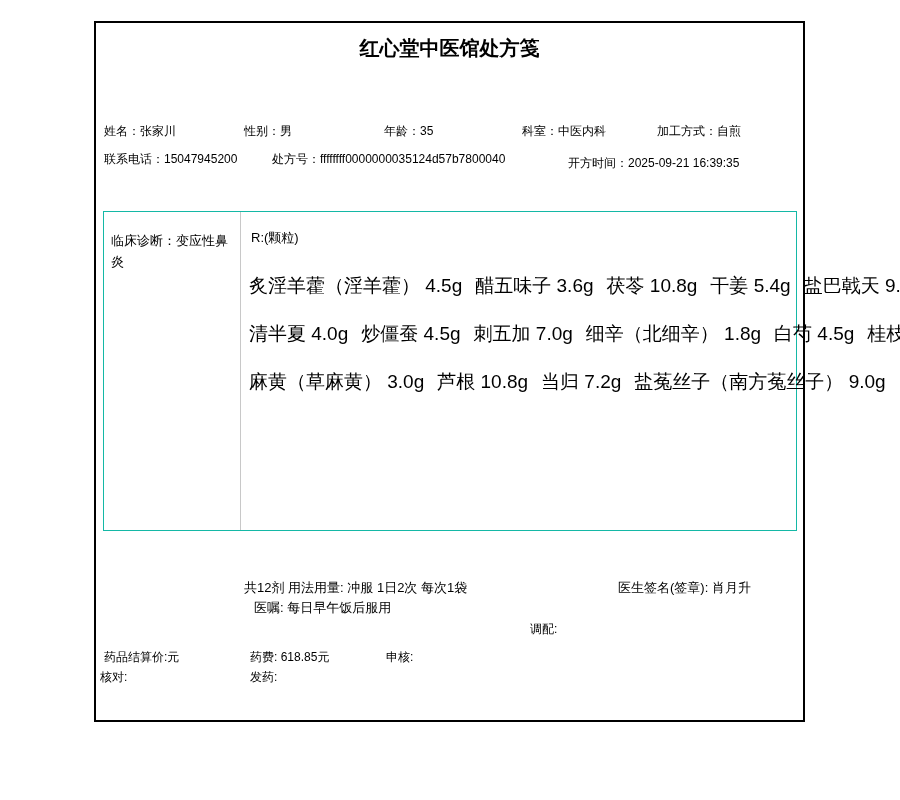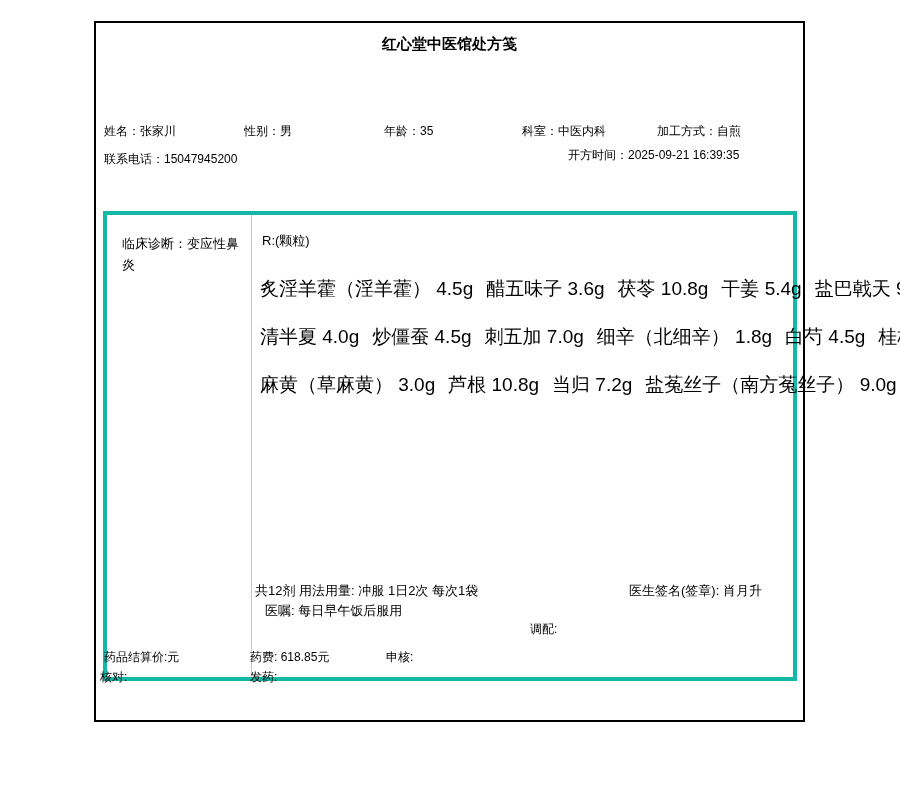--- a/index.html
+++ b/index.html
@@ -6,26 +6,26 @@
   .page {
     position: relative; width: 900px; height: 800px; background: #fff;
     color: #000; font-family: "Liberation Sans", "DejaVu Sans", sans-serif;
   }
   .sheet {
     position: absolute; left: 94px; top: 21px; width: 711px; height: 701px;
     border: 2px solid #000; box-sizing: border-box;
   }
   .title {
     position: absolute; top: 12px; left: 0; width: 100%; margin: 0;
-    text-align: center; font-size: 15px; font-weight: 700;
+    text-align: center; font-size: 20px; font-weight: 700;
   }
   .field { position: absolute; font-size: 12px; white-space: nowrap; line-height: 17px; }
   .rxbox {
-    position: absolute; left: 7px; top: 188px; width: 694px; height: 470px;
-    border: 4px solid #14b8a6; box-sizing: border-box; display: flex; padding-left: 8px;
+    position: absolute; left: 7px; top: 188px; width: 694px; height: 320px;
+    border: 1px solid #14b8a6; box-sizing: border-box; display: flex;
   }
   .diagcol {
     width: 137px; box-sizing: border-box; border-right: 1px solid #c8c8c8;
     padding: 18px 4px 0 7px; font-size: 13px; line-height: 21px;
   }
   .rxcol { flex: 1; position: relative; text-align: center; }
   .rxcol .line { position: absolute; font-size: 13px; white-space: nowrap; line-height: 17px; }
   .herb-row { position: absolute; left: 8px; font-size: 19px; white-space: nowrap; line-height: 17px; }
   .herb { margin-right: 13px; }
 </style>
@@ -37,21 +37,22 @@
 
     <h1 class="title">红心堂中医馆处方笺</h1>
 
     <div class="field" style="left:8px;top:100px"><span>姓名：</span><span>张家川</span></div>
     <div class="field" style="left:148px;top:100px"><span>性别：</span><span>男</span></div>
     <div class="field" style="left:288px;top:100px"><span>年龄：</span><span>35</span></div>
     <div class="field" style="left:426px;top:100px"><span>科室：</span><span>中医内科</span></div>
     <div class="field" style="left:561px;top:100px"><span>加工方式：</span><span>自煎</span></div>
 
     <div class="field" style="left:8px;top:128px"><span>联系电话：</span><span>15047945200</span></div>
-    <div class="field" style="left:472px;top:124px"><span>开方时间：</span><span>2025-09-21 16:39:35</span></div>
+    <div class="field" style="left:176px;top:128px"><span>处方号：</span><span>ffffffff0000000035124d57b7800040</span></div>
+    <div class="field" style="left:472px;top:132px"><span>开方时间：</span><span>2025-09-21 16:39:35</span></div>
 
     <div class="rxbox">
       <div class="diagcol"><span>临床诊断：</span><span>变应性鼻炎</span></div>
       <div class="rxcol">
         <div class="line" style="left:10px;top:17px">R:(颗粒)</div>
         <div class="herb-row" style="top:65px"><span class="herb">炙淫羊藿（淫羊藿） 4.5g</span><span class="herb">醋五味子 3.6g</span><span class="herb">茯苓 10.8g</span><span class="herb">干姜 5.4g</span><span class="herb">盐巴戟天 9.0g</span></div>
         <div class="herb-row" style="top:113px"><span class="herb">清半夏 4.0g</span><span class="herb">炒僵蚕 4.5g</span><span class="herb">刺五加 7.0g</span><span class="herb">细辛（北细辛） 1.8g</span><span class="herb">白芍 4.5g</span><span class="herb">桂枝 4.5g</span></div>
         <div class="herb-row" style="top:161px"><span class="herb">麻黄（草麻黄） 3.0g</span><span class="herb">芦根 10.8g</span><span class="herb">当归 7.2g</span><span class="herb">盐菟丝子（南方菟丝子） 9.0g</span></div>
         <div class="line" style="left:3px;top:367px">共12剂 用法用量: 冲服 1日2次 每次1袋</div>
         <div class="line" style="left:377px;top:367px"><span>医生签名(签章): </span><span>肖月升</span></div>

